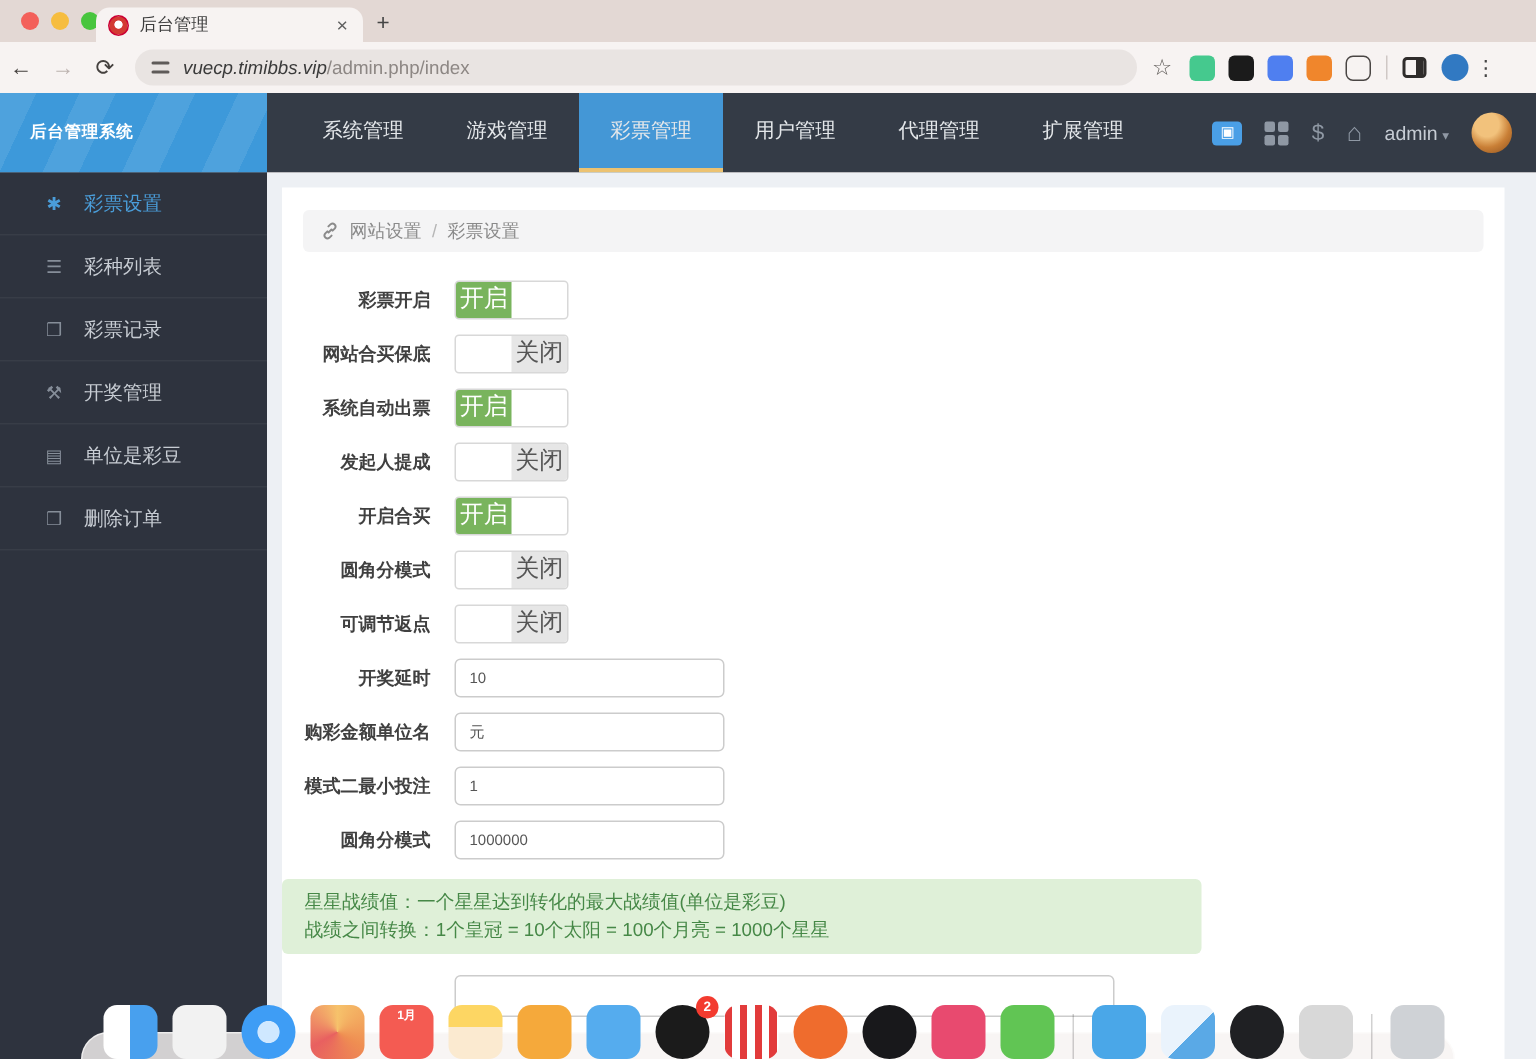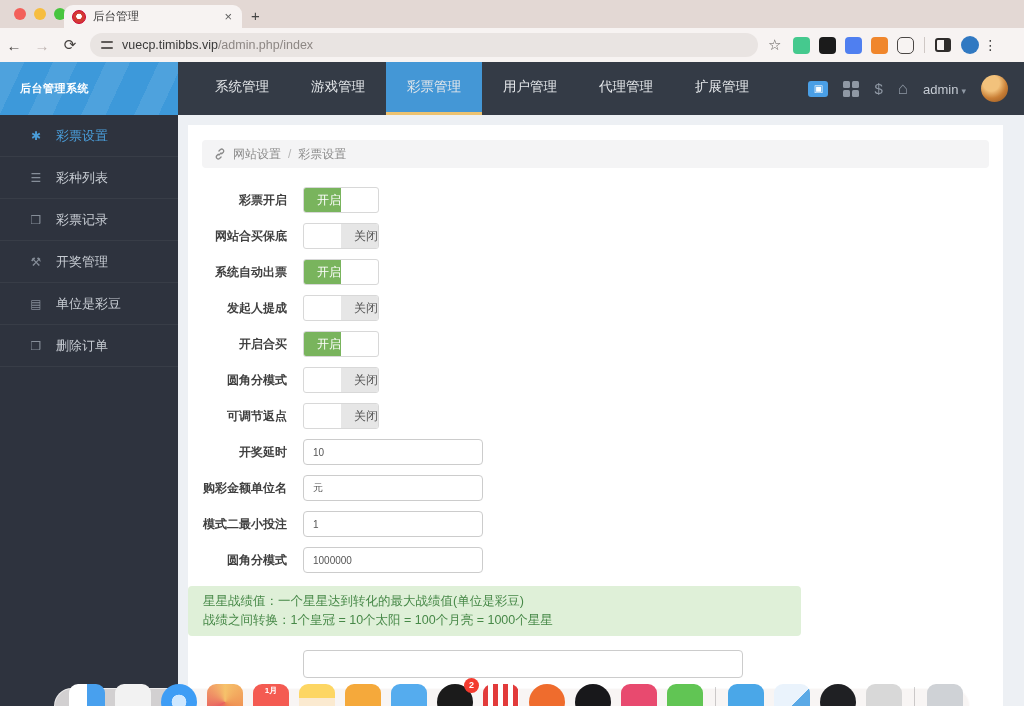--- a/index.html
+++ b/index.html
@@ -22,21 +22,21 @@
   .toolbar { position:absolute; left:0; top:28px; width:1024px; height:34px; background:#f7f3f2;
     display:flex; align-items:center; }
   .nav-arrow { font-size:15px; width:28px; text-align:center; color:#45413f; }
   .nav-arrow.disabled { color:#bdb3b0; }
   .omnibox { width:668px; height:24px; background:#e9e4e2; border-radius:12px; margin-left:6px;
     display:flex; align-items:center; padding:0 10px; }
   .tune-icon { width:14px; height:14px; margin-right:8px; position:relative; }
   .tune-icon:before, .tune-icon:after { content:""; position:absolute; left:1px; right:1px; height:2px; background:#5f5b59; border-radius:1px; }
   .tune-icon:before { top:3px; } .tune-icon:after { top:9px; }
   .url { font-size:12.5px; color:#8d8784; white-space:nowrap; }
-  .url .host { color:#3a3a3a; }
+  .url .host { color:#3a3a3a;font-style:italic; }
   .star-icon { font-size:15px; color:#5d5956; margin:0 8px 0 10px; }
   .ext-row { display:flex; align-items:center; gap:9px; margin-left:4px; }
   .ext-icon { width:17px; height:17px; border-radius:4px; }
   .tb-divider { width:1px; height:16px; background:#cfc8c5; margin:0 4px; }
   .splitview-icon { width:16px; height:14px; border:2px solid #2f2c2b; border-radius:3px; position:relative; }
   .splitview-icon:after { content:""; position:absolute; right:0; top:0; bottom:0; width:5px; background:#2f2c2b; }
   .profile-icon { width:18px; height:18px; border-radius:50%; background:#3179c2;
     color:#cfe3f7; font-size:9px; text-align:center; line-height:18px; }
   .kebab-icon { font-size:14px; color:#454545; margin:0 8px 0 4px; }
 
@@ -73,36 +73,36 @@
     display:flex; align-items:center; padding:0 12px; font-size:12px; color:#8a8a8a; }
   .crumb-sep { margin:0 7px; color:#b5b5b5; }
   .link-icon { margin-right:7px; display:inline-flex; }
 
   .form-area { margin-top:14px; }
   .form-row { height:36px; display:flex; align-items:center; }
   .form-label { width:99px; text-align:right; font-size:12px; font-weight:bold; color:#404040;
     margin-right:16px; white-space:nowrap; }
   .toggle { width:76px; height:26px; border:1px solid #d8d8d8; border-radius:3px; display:flex;
     overflow:hidden; background:#fff; cursor:pointer; }
-  .toggle .seg { flex:1; font-size:12px; text-align:right; line-height:24px; }
+  .toggle .seg { flex:1; font-size:16px; text-align:center; line-height:24px; }
   .toggle .seg.on { background:#79b45d; color:#fff; }
   .toggle .seg.offlbl { background:#e6e6e6; color:#555; }
   .form-input { width:180px; height:26px; border:1px solid #ccc; border-radius:4px; padding:0 9px;
     font-size:10px; color:#555; font-family:inherit; background:#fff; }
 
   .notice { margin-top:8px; width:613px; background:#dff0d8; border-radius:4px;
     padding:6px 15px; font-size:12.5px; color:#468847; line-height:19px; }
 
   .partial-row { margin-top:14px; margin-left:115px; }
   .partial-input { width:440px; height:28px; border:1px solid #ccc; border-radius:4px; background:#fff; }
 
   
   .dock { position:absolute; left:50%; transform:translateX(-50%); top:688px; height:18px; width:916px;
     background:rgba(246,243,242,.82); border:1px solid rgba(255,255,255,.6); border-bottom:none;
-    border-radius:18px 18px 0 0; display:flex; align-items:center; gap:10px; padding:8px 14px 0 14px; }
+    border-radius:18px 18px 0 0; display:flex; align-items:flex-end; gap:10px; padding:8px 14px 0 14px; }
   .dock-icon { width:36px; height:36px; border-radius:9px; flex:0 0 36px; position:relative;
     font-size:8px; color:#fff; text-align:center; line-height:14px; font-weight:bold; }
   .dock-icon.circle { border-radius:50%; }
   .dock-badge { position:absolute; top:-6px; right:-6px; min-width:15px; height:15px; background:#f33b2f;
     color:#fff; border-radius:8px; font-size:9px; line-height:15px; font-weight:bold; padding:0 2px; }
   .dock-divider { width:1px; height:30px; background:rgba(0,0,0,.18); margin:0 2px; flex:0 0 1px; }
 </style>
 </head>
 <body>
 

